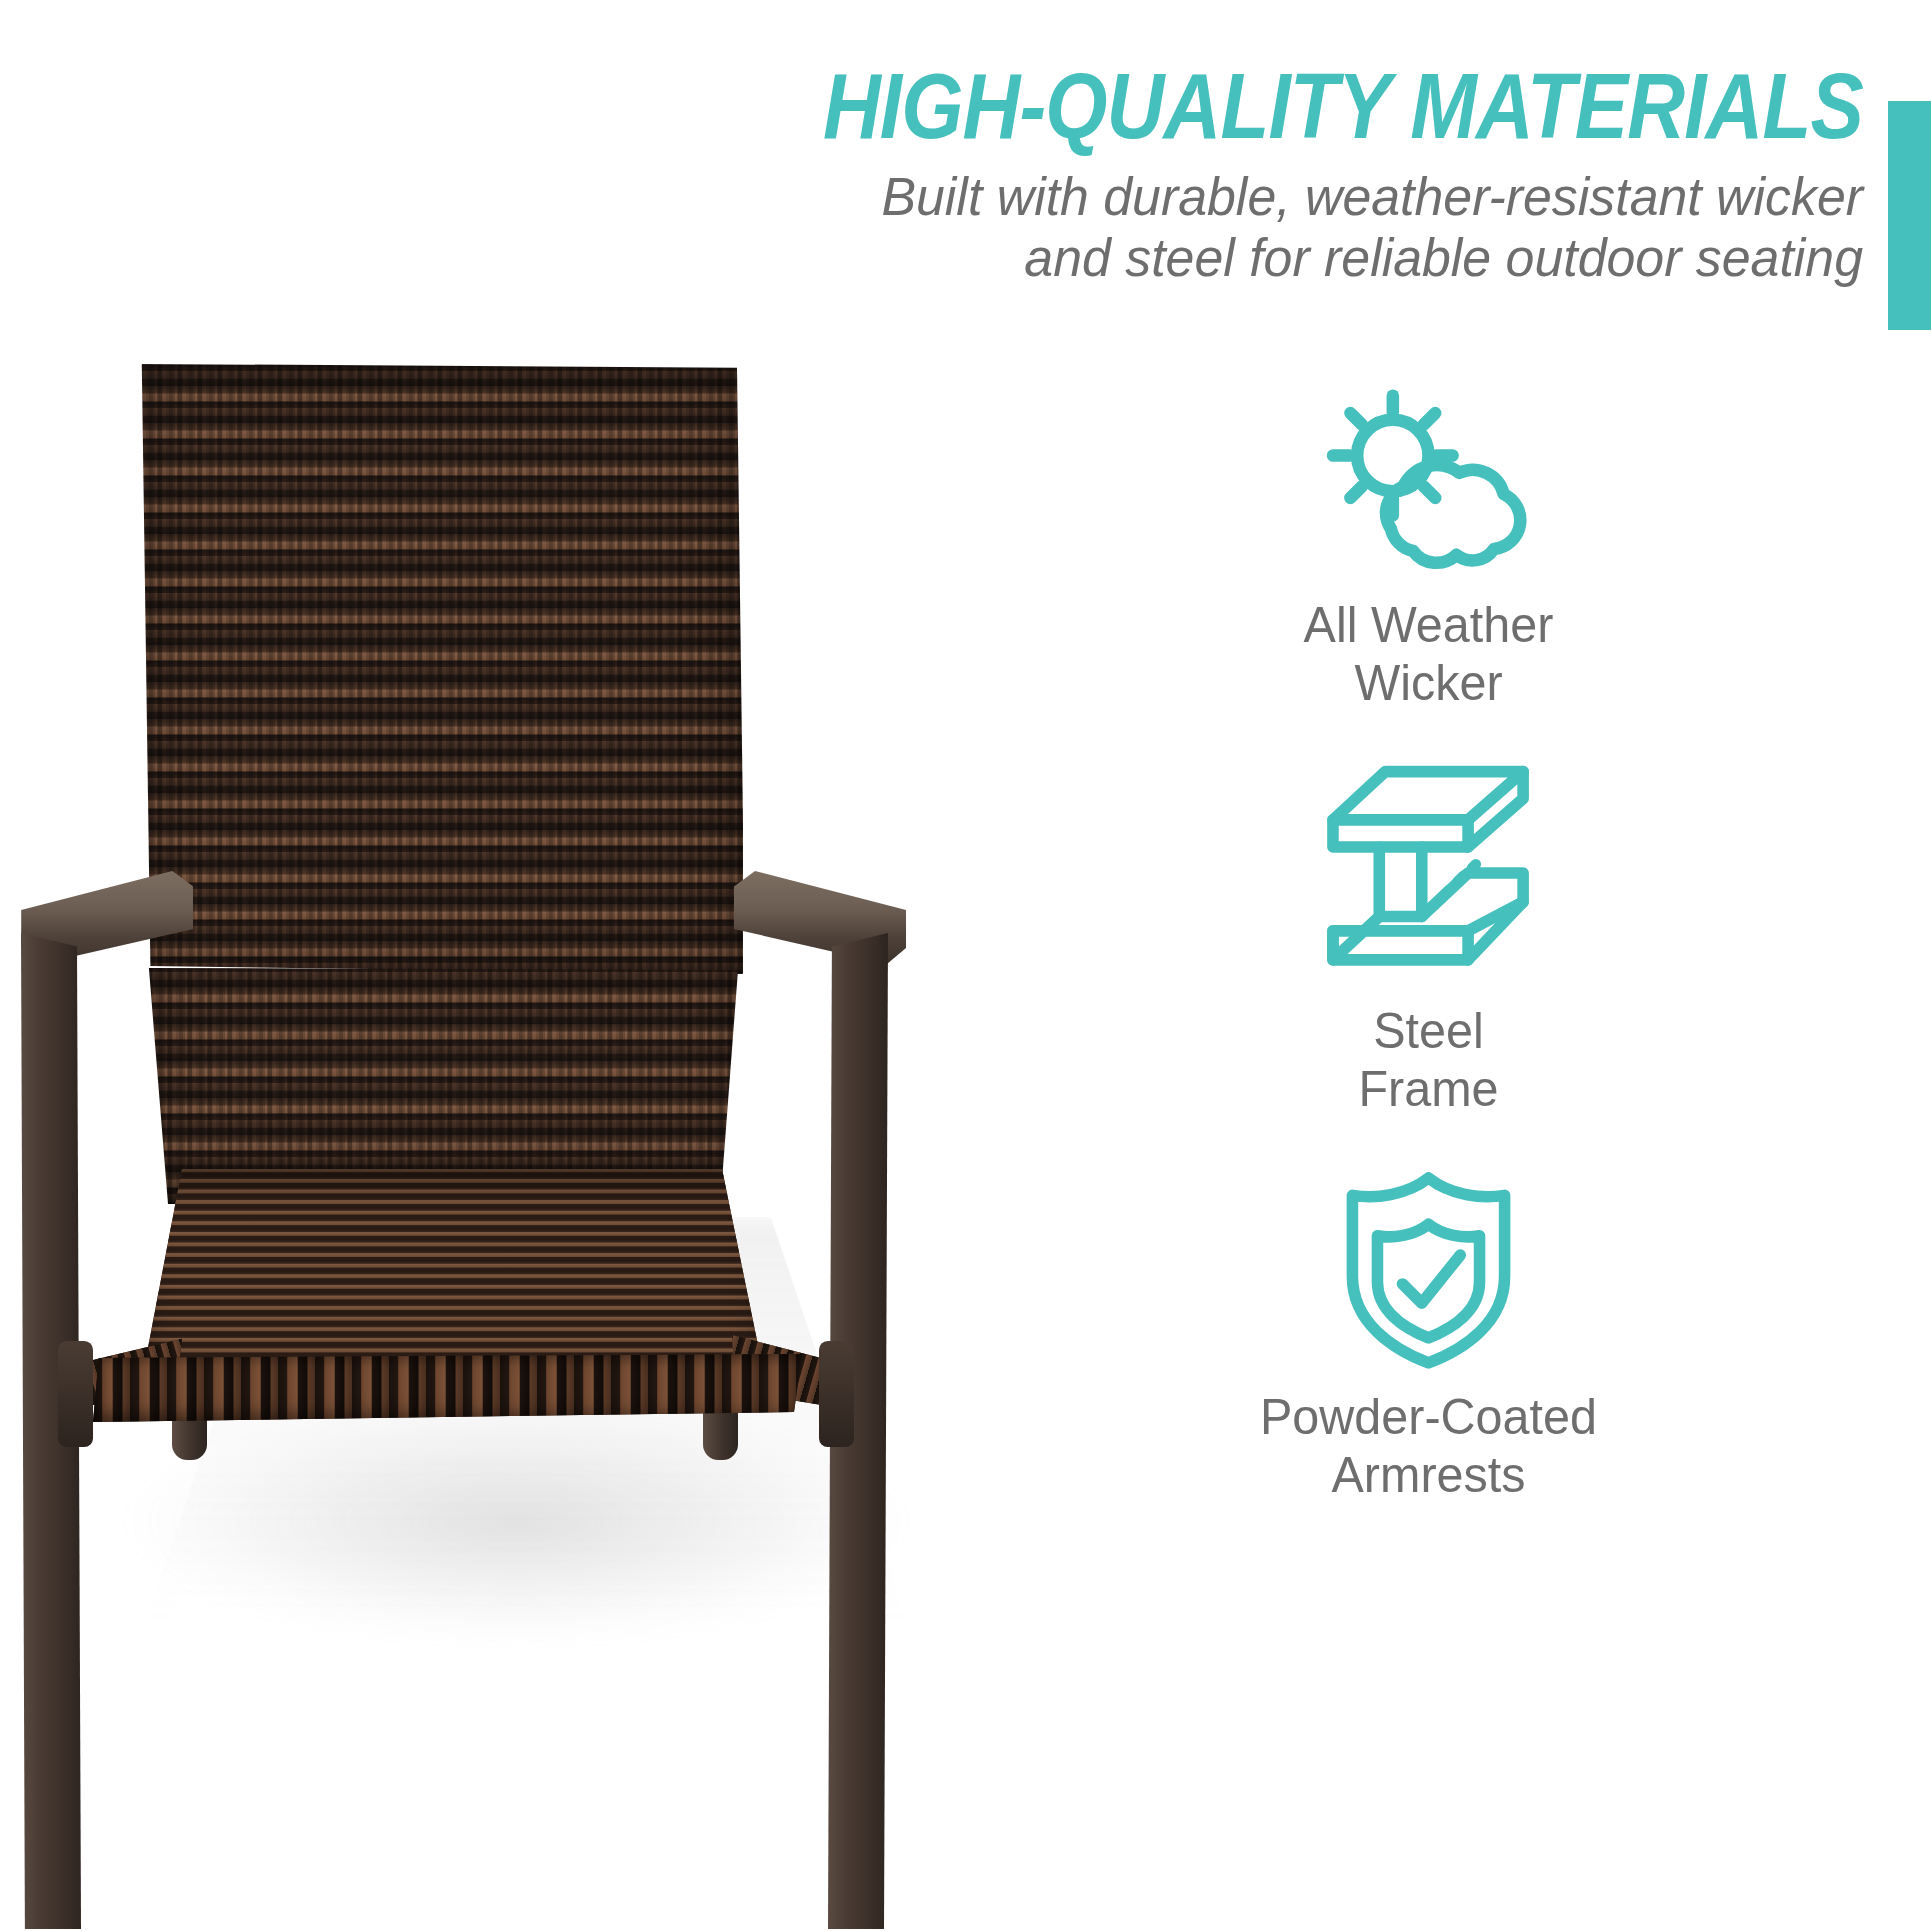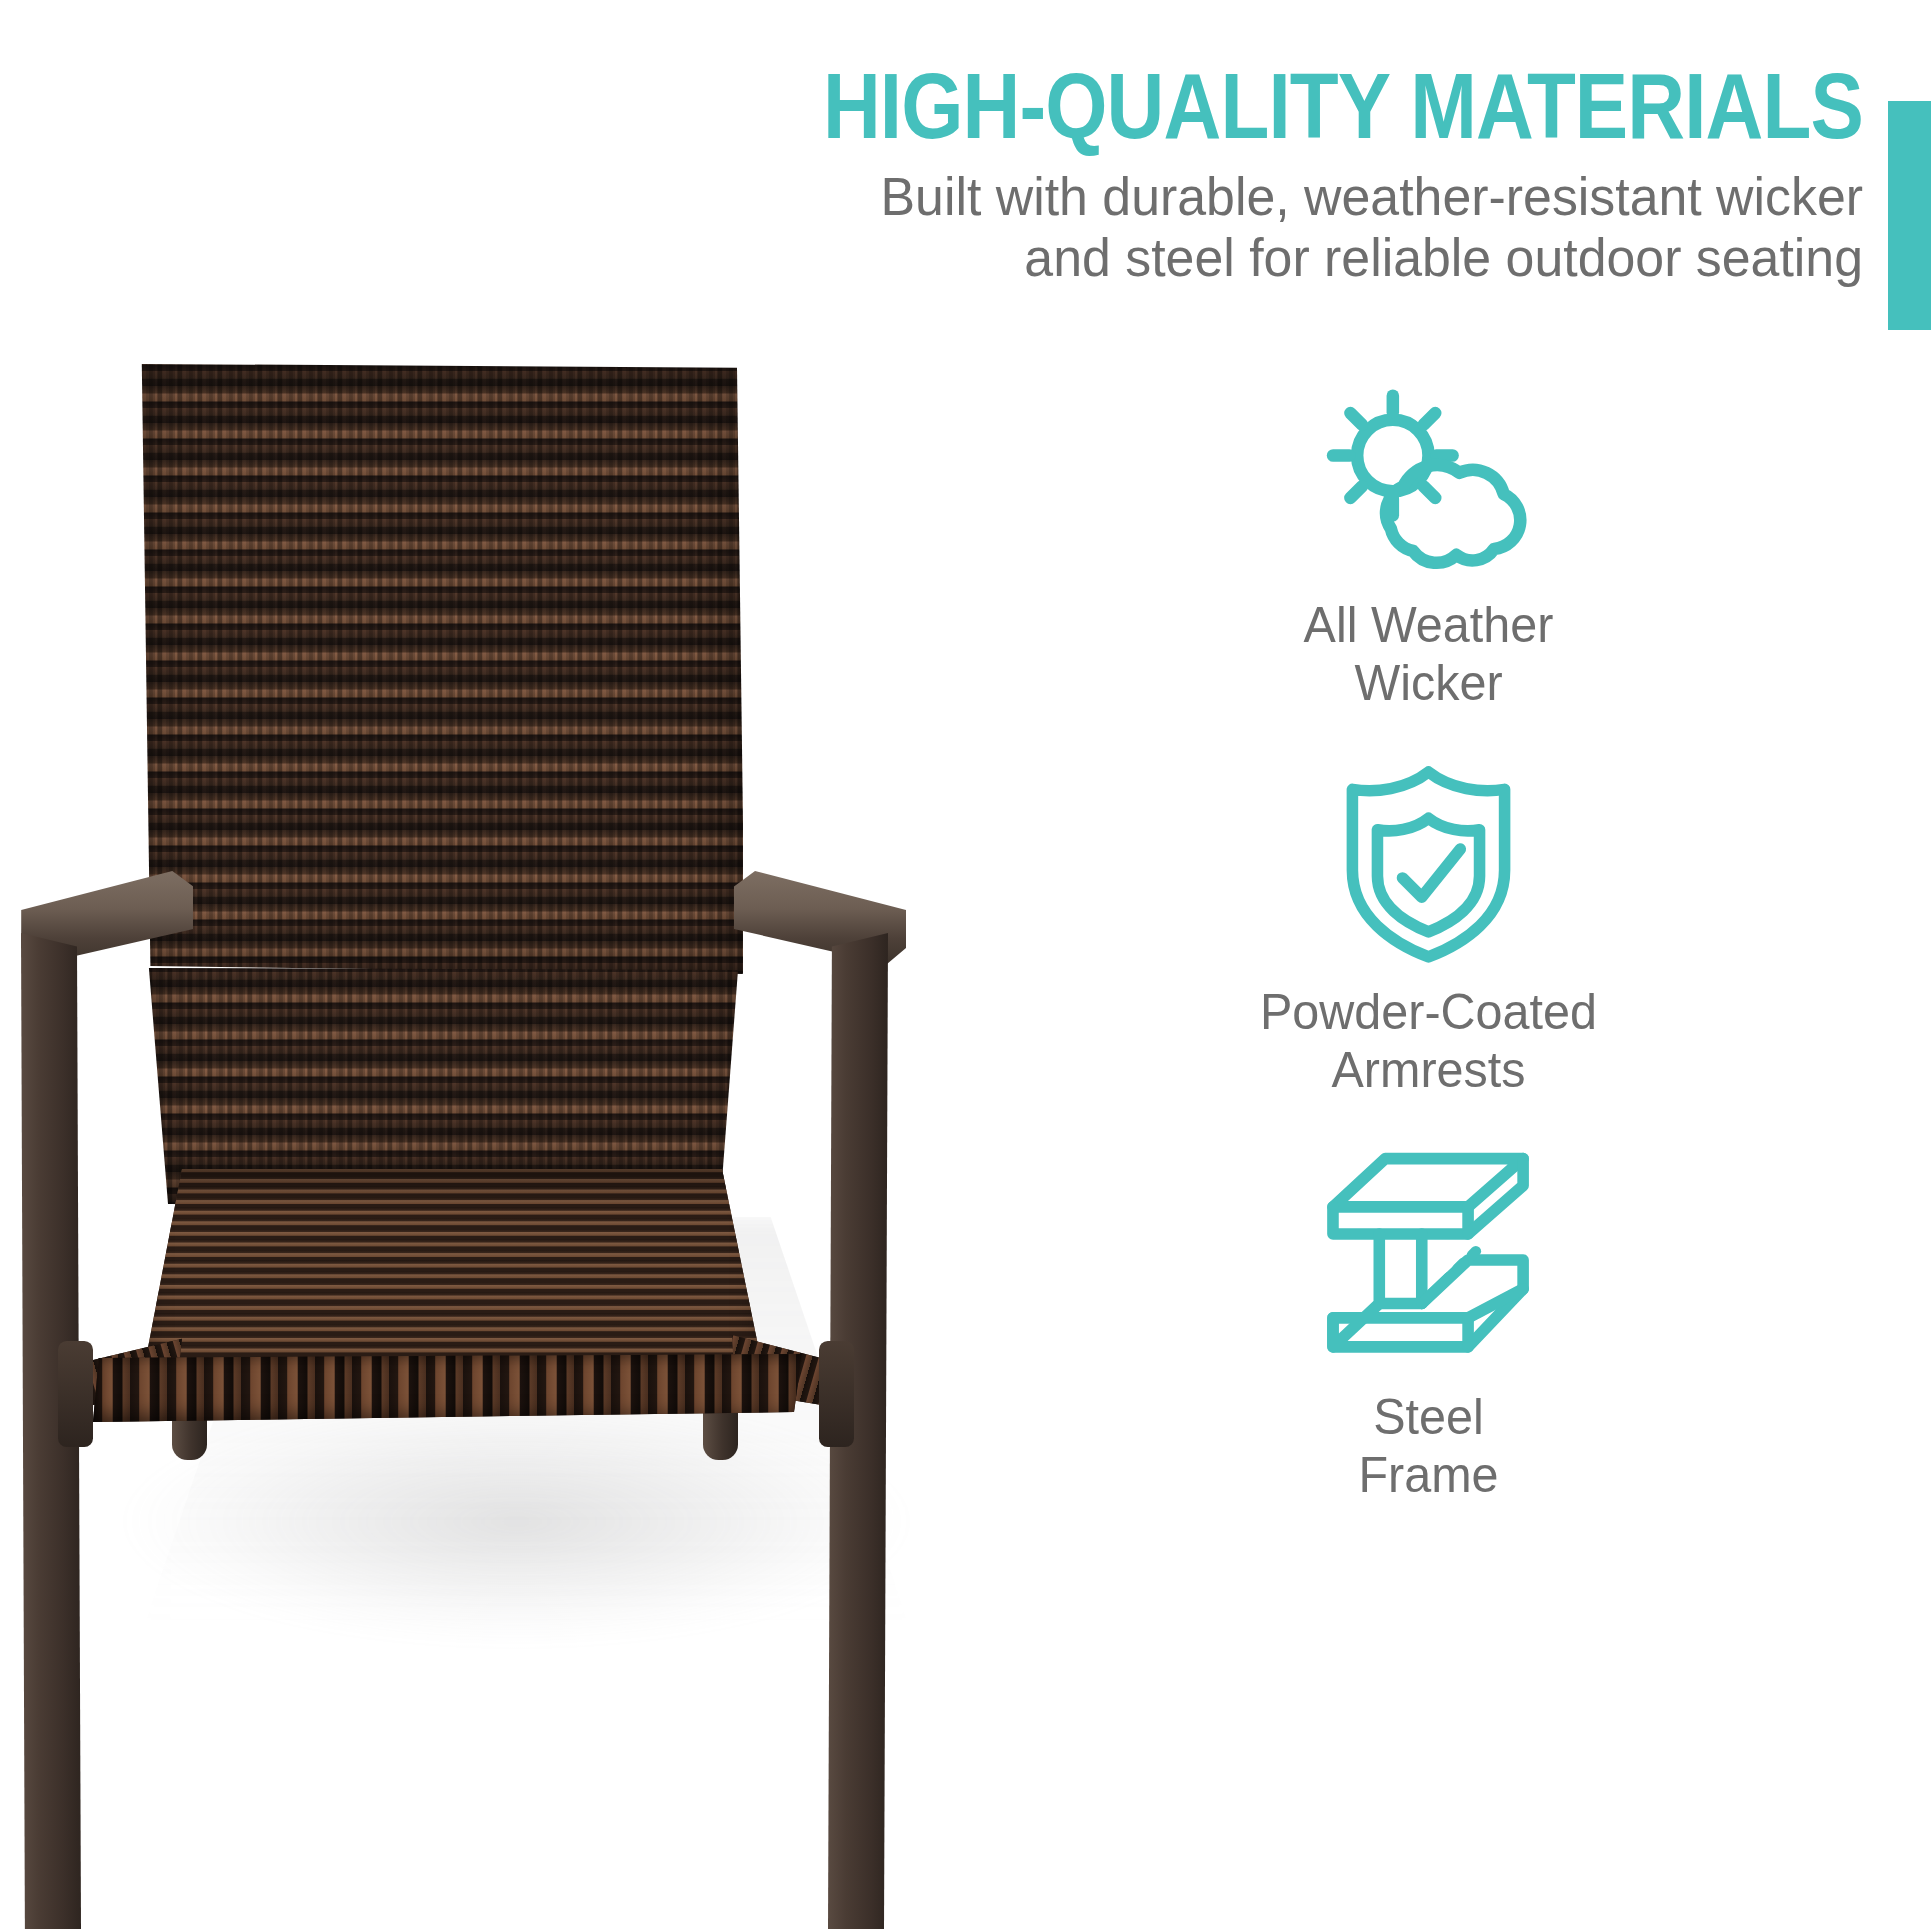--- a/index.html
+++ b/index.html
@@ -8,21 +8,21 @@
   body {
     background:#ffffff;
     font-family:"Liberation Sans", sans-serif;
     overflow:hidden;
     position:relative;
   }
 
   
   .header {
     position:absolute;
-    top:0; left:0; width:1931px; height:333px;
+    top:0; left:0; width:1931px; height:333px;font-style:italic;
   }
   .headline {
     position:absolute;
     right:68px; top:60px;
     width:1545px;
     text-align:right;
     font-size:93px;
     font-weight:700;
     line-height:1.0;
     letter-spacing:-1px;
@@ -298,20 +298,47 @@
       </svg>
     </div>
     <div class="feature-label">
       <span>All Weather</span>
       <span>Wicker</span>
     </div>
   </div>
 
   <div class="feature">
     <div class="feature-icon">
+      <svg width="208" height="222" viewBox="0 0 215 230" fill="none" stroke="#45c0bd" stroke-width="12" stroke-linecap="round" stroke-linejoin="round">
+
+        <path d="M62 10 L205 10 L148 60 L8 60 Z"></path>
+        <path d="M8 60 L8 88 L148 88 L148 60"></path>
+        <path d="M148 88 L205 38 L205 10"></path>
+
+        <path d="M56 88 L56 160 L8 205 L8 175"></path>
+        <path d="M100 88 L100 160"></path>
+
+        <path d="M8 175 L8 205 L148 205 L148 175 L8 175 Z"></path>
+        <path d="M100 160 L148 115 L205 115 L205 145 L148 205"></path>
+        <path d="M148 175 L205 145"></path>
+        <path d="M56 160 L100 160"></path>
+
+        <path d="M100 160 L128 133" stroke-width="11"></path>
+        <path d="M137 124 L143 118" stroke-width="11"></path>
+        <path d="M152 110 L156 106" stroke-width="11"></path>
+      </svg>
+    </div>
+    <div class="feature-label">
+      <span>Steel</span>
+      <span>Frame</span>
+    </div>
+  </div>
+
+  <div class="feature">
+    <div class="feature-icon">
       <svg width="183" height="203" viewBox="0 0 190 210" fill="none" stroke="#45c0bd" stroke-width="12" stroke-linecap="round" stroke-linejoin="round">
 
         <path d="M95 10
                  C 72 28, 40 32, 16 28
                  L 16 112
                  C 16 160, 58 188, 95 202
                  C 132 188, 174 160, 174 112
                  L 174 28
                  C 150 32, 118 28, 95 10 Z"></path>
 
@@ -325,41 +352,14 @@
 
         <path d="M68 120 L88 140 L128 90"></path>
       </svg>
     </div>
     <div class="feature-label">
       <span>Powder-Coated</span>
       <span>Armrests</span>
     </div>
   </div>
 
-  <div class="feature">
-    <div class="feature-icon">
-      <svg width="208" height="222" viewBox="0 0 215 230" fill="none" stroke="#45c0bd" stroke-width="12" stroke-linecap="round" stroke-linejoin="round">
-
-        <path d="M62 10 L205 10 L148 60 L8 60 Z"></path>
-        <path d="M8 60 L8 88 L148 88 L148 60"></path>
-        <path d="M148 88 L205 38 L205 10"></path>
-
-        <path d="M56 88 L56 160 L8 205 L8 175"></path>
-        <path d="M100 88 L100 160"></path>
-
-        <path d="M8 175 L8 205 L148 205 L148 175 L8 175 Z"></path>
-        <path d="M100 160 L148 115 L205 115 L205 145 L148 205"></path>
-        <path d="M148 175 L205 145"></path>
-        <path d="M56 160 L100 160"></path>
-
-        <path d="M100 160 L128 133" stroke-width="11"></path>
-        <path d="M137 124 L143 118" stroke-width="11"></path>
-        <path d="M152 110 L156 106" stroke-width="11"></path>
-      </svg>
-    </div>
-    <div class="feature-label">
-      <span>Steel</span>
-      <span>Frame</span>
-    </div>
-  </div>
-
 </div>
 
 
 </body></html>

